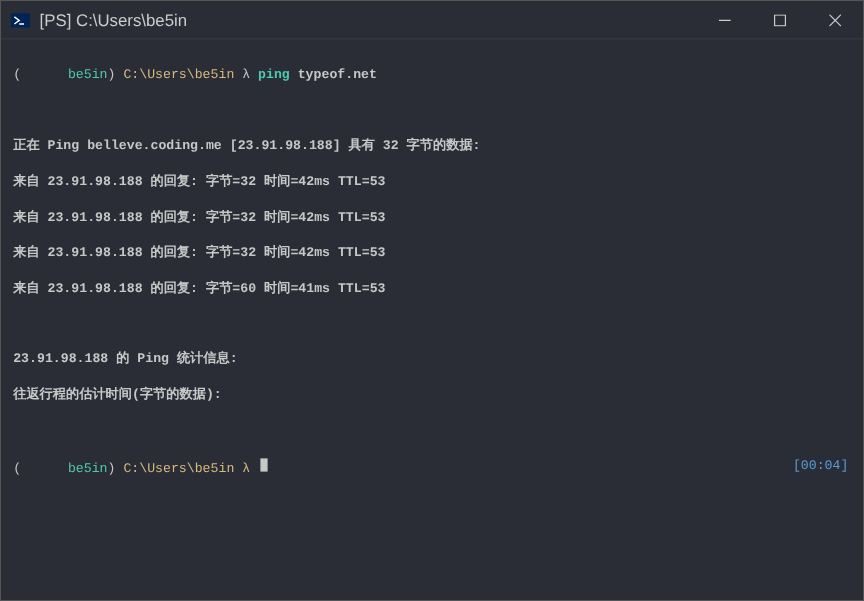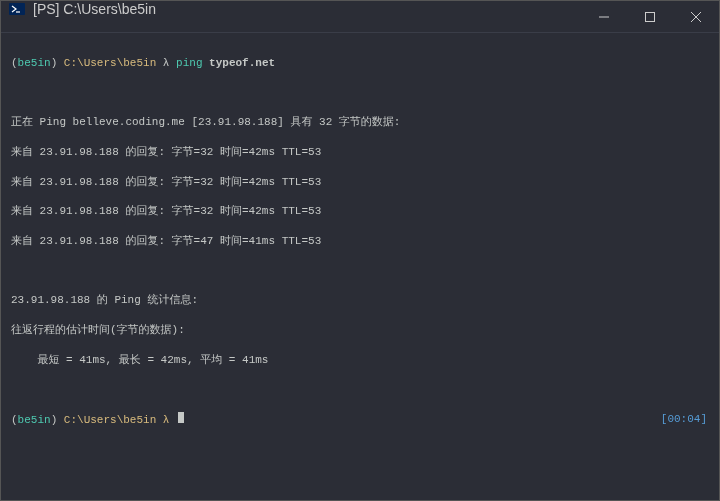--- a/index.html
+++ b/index.html
@@ -15,21 +15,21 @@
   height: 100%;
   display: flex;
   flex-direction: column;
   border: 1px solid #555;
 }
 .titlebar {
   height: 32px;
   background: #2b2d36;
   border-bottom: 1px solid #3a3d48;
   display: flex;
-  align-items: flex-start;
+  align-items: center;
   color: #ccc;
   font-family: 'Segoe UI', sans-serif;
   font-size: 14px;
 }
 .titlebar-icon {
   width: 16px;
   height: 16px;
   margin-left: 8px;
   margin-right: 8px;
   display: flex;
@@ -51,26 +51,26 @@
   background: #2b2d36;
   padding: 8px 10px;
   color: #c5c8c6;
   font-size: 11px;
   line-height: 1.35;
   position: relative;
   font-family: Consolas, 'Courier New', monospace;
   white-space: pre;
 }
 .prompt-line { display: flex; align-items: baseline; }
-.user { color: #4ec9b0; }
+.user { color: #4ec9b0; margin-left: 39px; }
 .path { color: #d7ba7d; }
 .sep { color: #c5c8c6; }
 .cmd { color: #c5c8c6; font-weight: bold; }
-.out { color: #c5c8c6; }
-.cyan { color: #4ec9b0; }
+.out { color: #c5c8c6; font-weight: bold; }
+.cyan { color: #4ec9b0; font-weight: bold; }
 .blank { height: 1.35em; }
 .cursor {
   display: inline-block;
   width: 6px;
   height: 11px;
   background: #c5c8c6;
   vertical-align: baseline;
   margin-left: 2px;
 }
 .timer {
@@ -113,21 +113,20 @@
     </div>
   </div>
 
   <div class="terminal">
 <div class="prompt-line"><span class="paren">(</span><span class="user">be5in</span><span class="paren">)</span><span class="path"> C:\Users\be5in</span><span class="sep"> λ </span><span class="cyan">ping</span><span class="cmd"> typeof.net</span></div>
 <div class="blank"></div>
 <div class="out">正在 Ping belleve.coding.me [23.91.98.188] 具有 32 字节的数据:</div>
 <div class="out">来自 23.91.98.188 的回复: 字节=32 时间=42ms TTL=53</div>
 <div class="out">来自 23.91.98.188 的回复: 字节=32 时间=42ms TTL=53</div>
 <div class="out">来自 23.91.98.188 的回复: 字节=32 时间=42ms TTL=53</div>
-<div class="out">来自 23.91.98.188 的回复: 字节=47 时间=41ms TTL=53</div>
+<div class="out">来自 23.91.98.188 的回复: 字节=60 时间=41ms TTL=53</div>
 <div class="blank"></div>
 <div class="out">23.91.98.188 的 Ping 统计信息:</div>
 <div class="out">往返行程的估计时间(字节的数据):</div>
-<div class="out">    最短 = 41ms, 最长 = 42ms, 平均 = 41ms</div>
 <div class="blank"></div>
 <div class="prompt-line"><span class="paren">(</span><span class="user">be5in</span><span class="paren">)</span><span class="path"> C:\Users\be5in</span><span class="path"> λ </span><span class="cursor"></span><span class="timer">[00:04]</span></div>
   </div>
 </div>
 
 </body></html>

